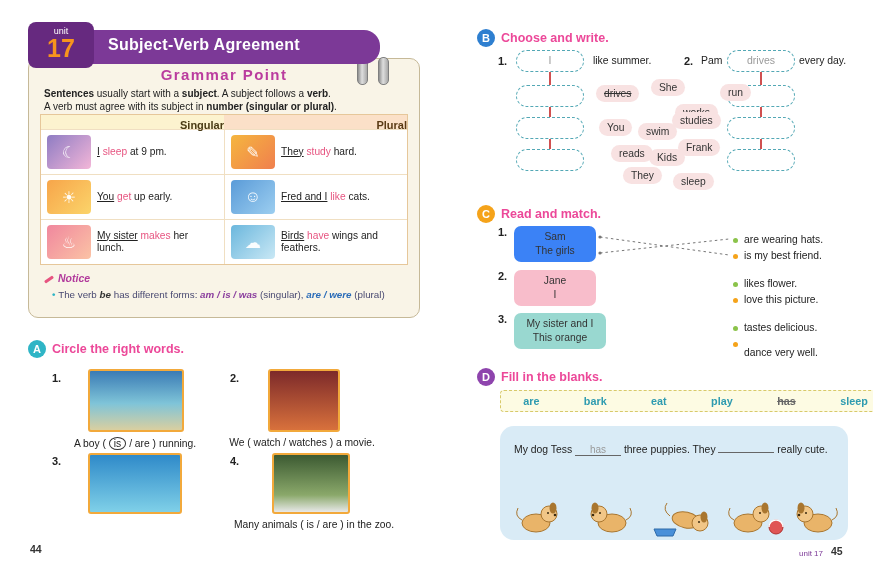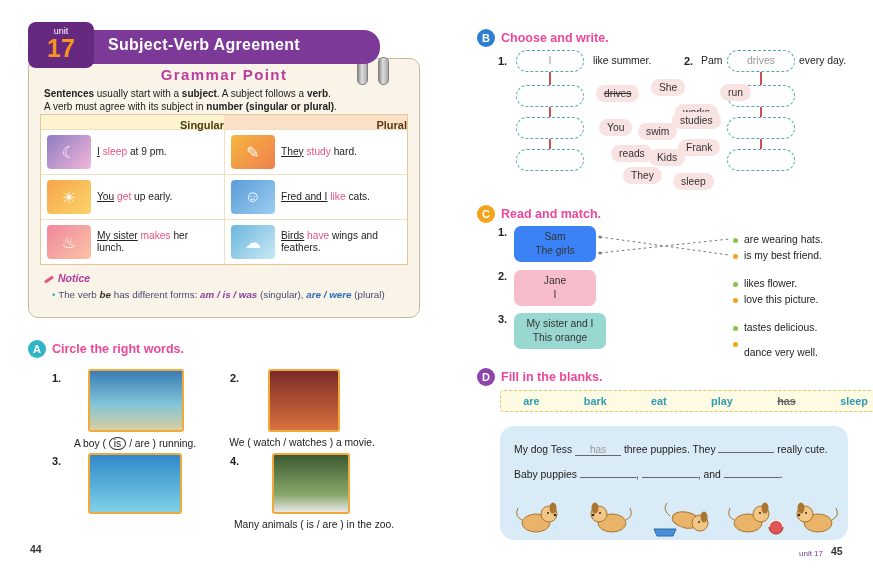--- a/index.html
+++ b/index.html
@@ -231,21 +231,20 @@
     <span>are</span>
     <span>bark</span>
     <span>eat</span>
     <span>play</span>
     <span class="struck">has</span>
     <span>sleep</span>
   </div>
 
   <div class="abs fillbox">
     <div><span>My dog Tess</span> <span class="blank" style="width:46px;">has</span> <span>three puppies. They</span> <span class="blank" style="width:56px;"></span> <span>really cute.</span></div>
-    <div><span>Baby puppies</span> <span class="blank" style="width:56px;"></span><span>,</span> <span class="blank" style="width:56px;"></span><span>,</span> <span>and</span> <span class="blank" style="width:56px;"></span><span>.</span></div>
   </div>
 
   <svg class="abs" style="left:508px;top:482px;" width="332" height="56" viewBox="0 0 332 56">
     <g stroke="#A9762F" stroke-width="1">
 
       <path d="M14,38 q-8,-4 -4,-12" fill="none"></path>
       <ellipse cx="28" cy="41" rx="14" ry="9" fill="#E9B469"></ellipse>
       <circle cx="41" cy="32" r="8" fill="#F1C687"></circle>
       <ellipse cx="45" cy="26" rx="3.5" ry="5.5" fill="#A9762F" stroke="none"></ellipse>
       <circle cx="40" cy="31" r="1" fill="#3a2a10" stroke="none"></circle>

